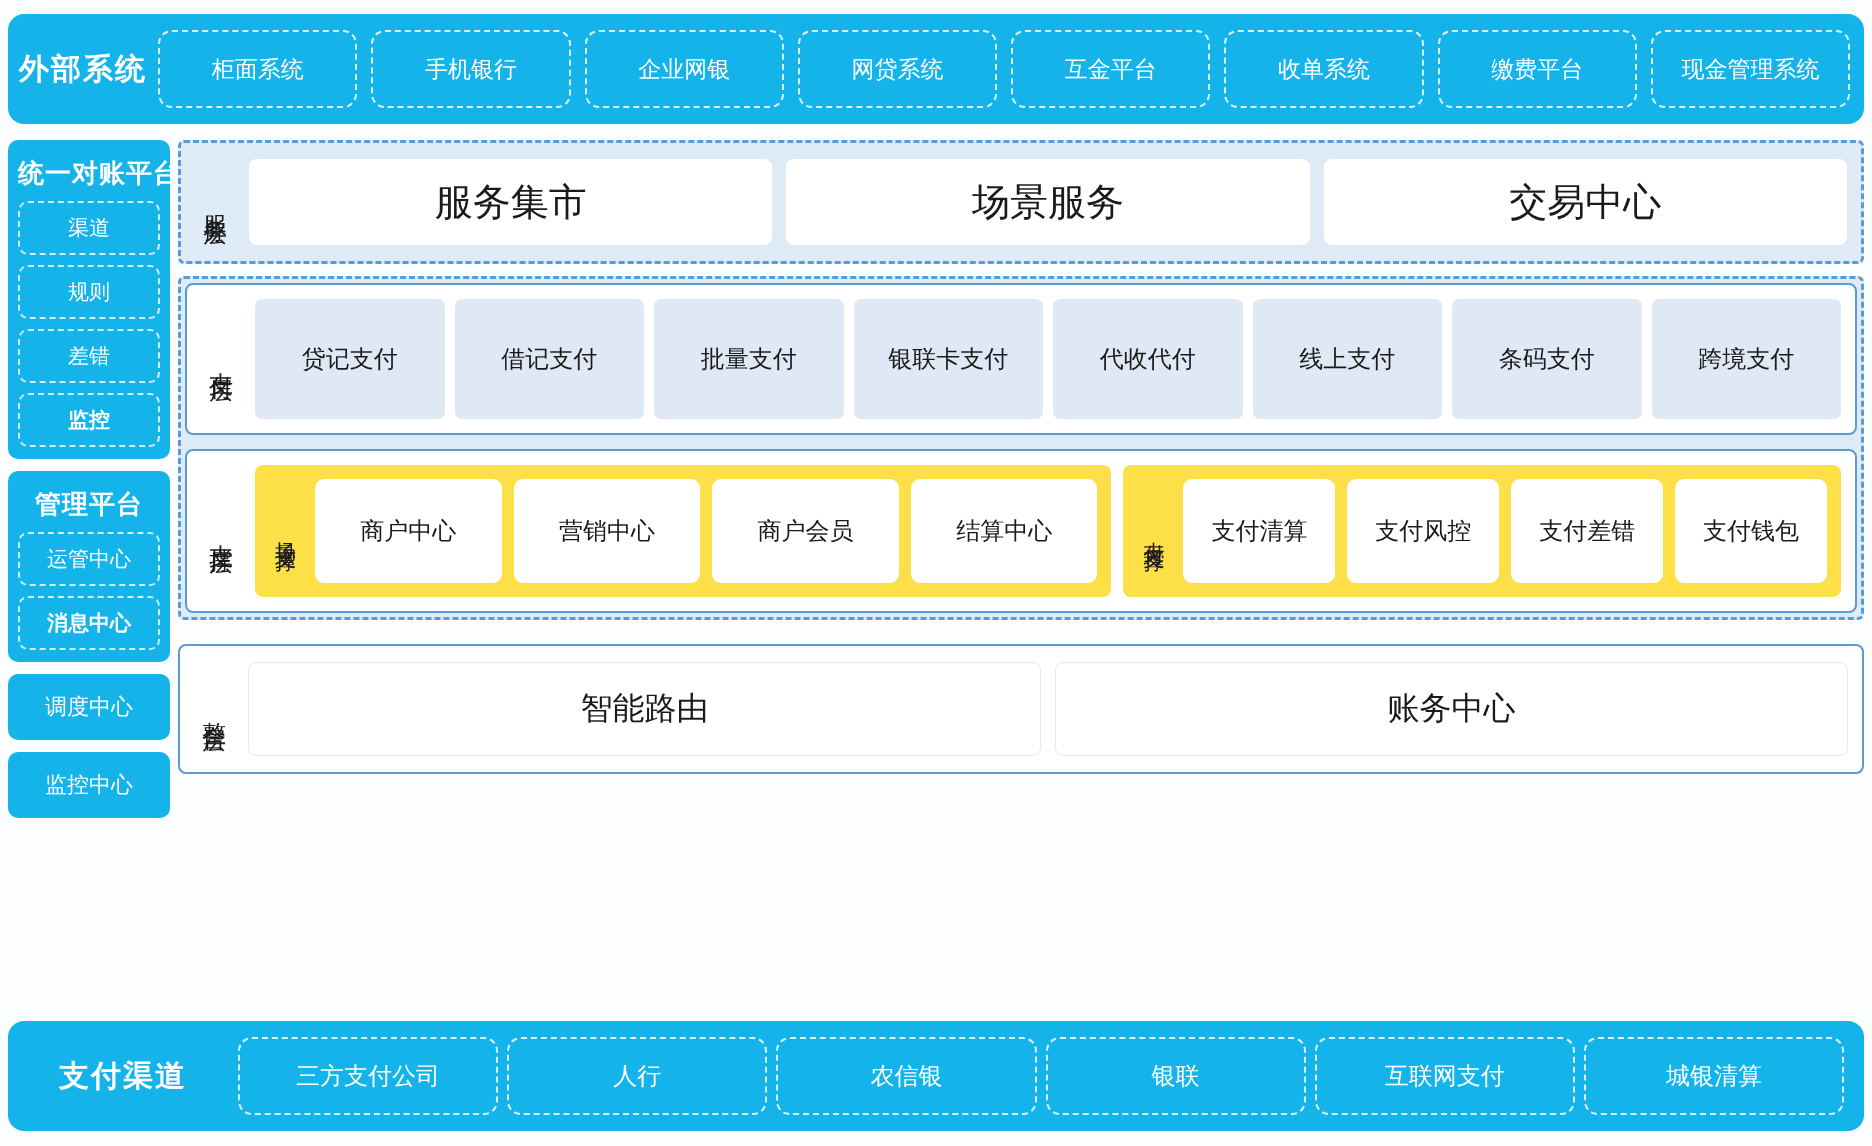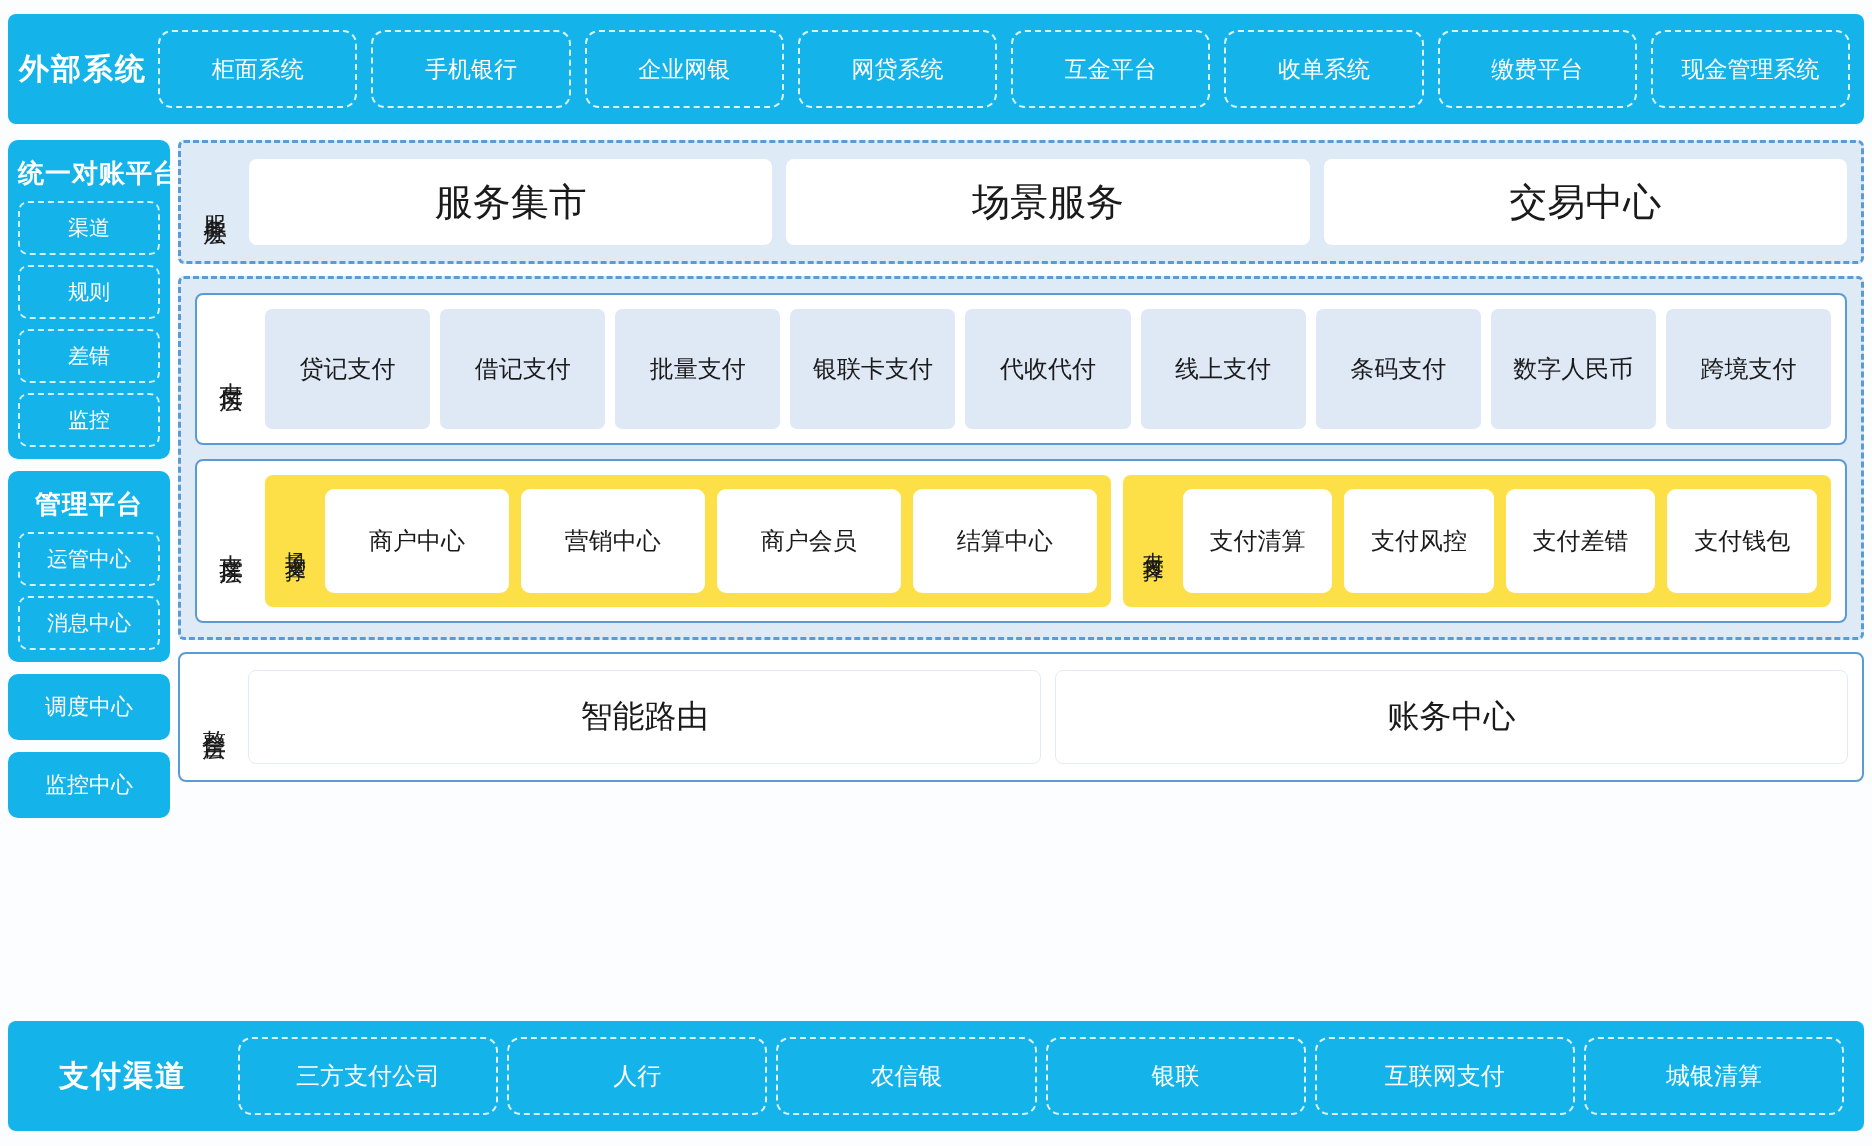--- a/index.html
+++ b/index.html
@@ -13,21 +13,21 @@
   .page{
     position:absolute;inset:0;
     background:#fbfdfe;
     padding:0;
   }
 
   
   .cyanbar{
     position:absolute;
     background:#14b4eb;
-    border-radius:8px;
+    border-radius:16px;
     display:flex;
     align-items:center;
     box-sizing:border-box;
   }
   .cyanbar .bar-title{
     color:#ffffff;
     font-size:30px;
     font-weight:bold;
     letter-spacing:2px;
     white-space:nowrap;
@@ -79,21 +79,21 @@
   }
   .lsub{
     border:2px dashed rgba(255,255,255,.8);
     border-radius:10px;
     color:#fff;font-size:21px;
     text-align:center;
     padding:11px 0;
     margin-bottom:10px;
     white-space:nowrap;
   }
-  .lsub:last-child{margin-bottom:0;}
+  .lsub:last-child{margin-bottom:0;font-weight:bold;}
   .lsolid{
     background:#14b4eb;border-radius:10px;
     color:#fff;font-size:22px;text-align:center;
     padding:18px 0;margin-bottom:12px;white-space:nowrap;
   }
 
   
   .main{position:absolute;left:178px;top:140px;width:1686px;}
 
   .dashbox{
@@ -122,21 +122,21 @@
     background:#ffffff;
     border-radius:8px;
     display:flex;align-items:center;justify-content:center;
     font-size:38px;color:#1a1a1a;
     white-space:nowrap;
   }
   #service-layer .whitecard{flex:1 1 0;height:86px;}
   #service-layer{padding:16px 14px;margin-bottom:12px;}
 
   
-  #mid-dash{padding:14px;margin-bottom:12px;}
+  #mid-dash{padding:4px;margin-bottom:24px;}
 
   .solidpanel{
     border:2px solid #5b9bd5;
     border-radius:8px;
     background:#ffffff;
     box-sizing:border-box;
     padding:14px;
   }
   #pay-layer-panel{margin-bottom:14px;}
 
@@ -234,21 +234,20 @@
       <div class="solidpanel layerrow" id="pay-layer-panel">
         <div class="vlabel">支付层</div>
         <div class="tilerow">
           <div class="tile">贷记支付</div>
           <div class="tile">借记支付</div>
           <div class="tile">批量支付</div>
           <div class="tile">银联卡支付</div>
           <div class="tile">代收代付</div>
           <div class="tile">线上支付</div>
           <div class="tile">条码支付</div>
-          <div class="tile">数字人民币</div>
           <div class="tile">跨境支付</div>
         </div>
       </div>
 
       <div class="solidpanel layerrow" id="support-layer-panel">
         <div class="vlabel">支撑层</div>
         <div class="supportgroups">
 
           <div class="sgroup scene">
             <div class="vlabel small">场景支撑</div>

